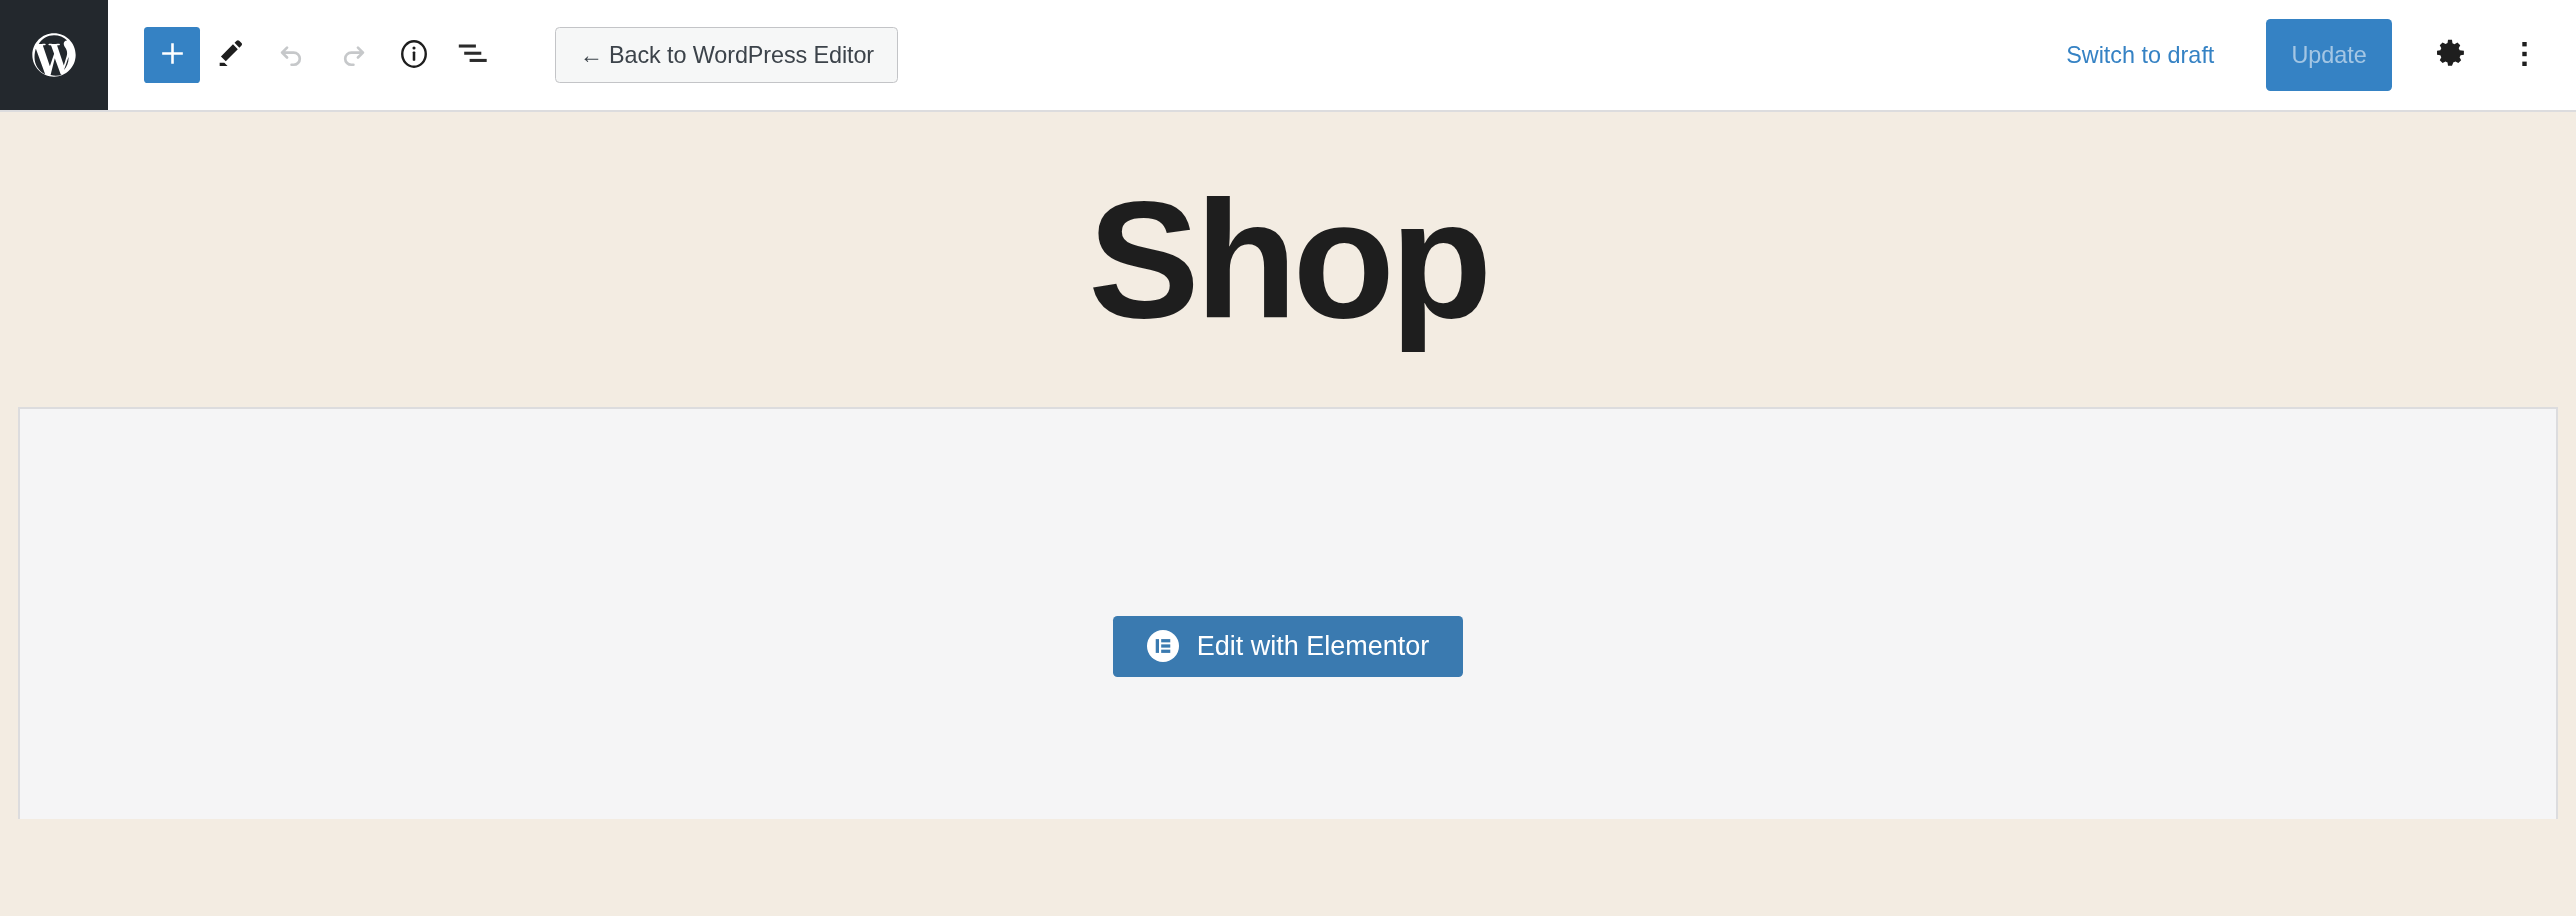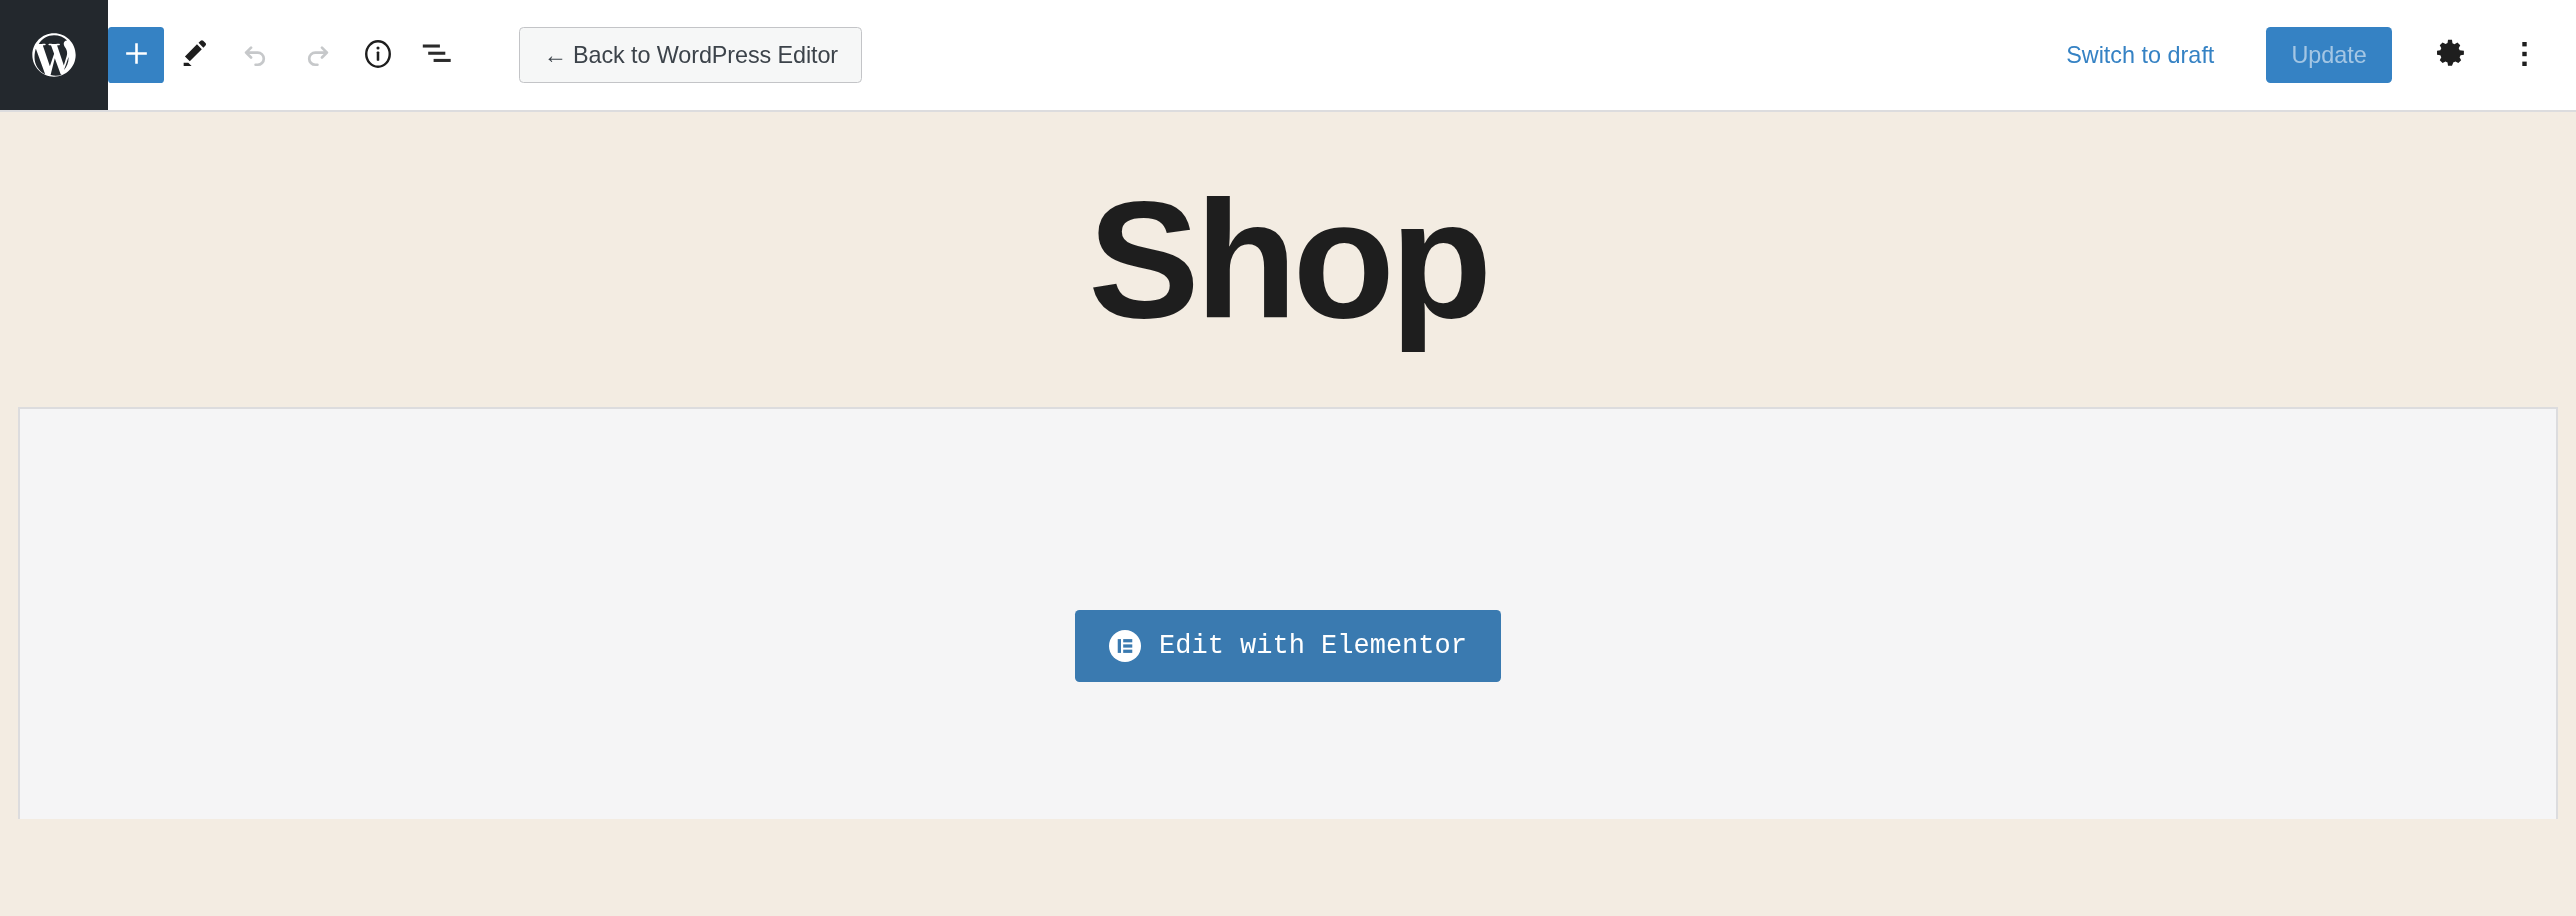--- a/index.html
+++ b/index.html
@@ -44,20 +44,21 @@
     align-items: center;
     justify-content: center;
     cursor: pointer;
   }
   .wp-logo-button svg { display: block; }
 
   .header-left-tools {
     display: flex;
     align-items: center;
     gap: 0px;
+    margin-left: 36px;
   }
 
   .tool-btn {
     width: 61px;
     height: 61px;
     display: flex;
     align-items: center;
     justify-content: center;
     background: transparent;
     border: none;
@@ -111,21 +112,21 @@
   }
 
   .update-button {
     background: #3582c4;
     color: rgba(255,255,255,0.55);
     border: none;
     border-radius: 4.5px;
     font-size: 23.4px;
     font-family: "Liberation Sans", sans-serif;
     padding: 0 25px;
-    height: 56px;
+    height: 72px;
     margin-left: 16px;
     cursor: default;
     white-space: nowrap;
   }
 
   .icon-btn {
     width: 59px;
     height: 59px;
     display: flex;
     align-items: center;
@@ -175,28 +176,28 @@
     align-items: center;
     justify-content: center;
     position: relative;
   }
 
   .elementor-edit-button {
     background: #3a7ab0;
     color: #ffffff;
     border: none;
     border-radius: 4.5px;
-    height: 72px;
+    height: 61px;
     padding: 13px 34px;
     display: inline-flex;
     align-items: center;
     justify-content: center;
     gap: 18px;
     font-size: 27px;
-    font-family: Liberation Mono, monospace;
+    font-family: Liberation Sans, sans-serif;
     cursor: pointer;
     white-space: nowrap;
     position: relative;
     top: 32px;
   }
 
   .elementor-mark {
     width: 32px;
     height: 32px;
     border-radius: 50%;

